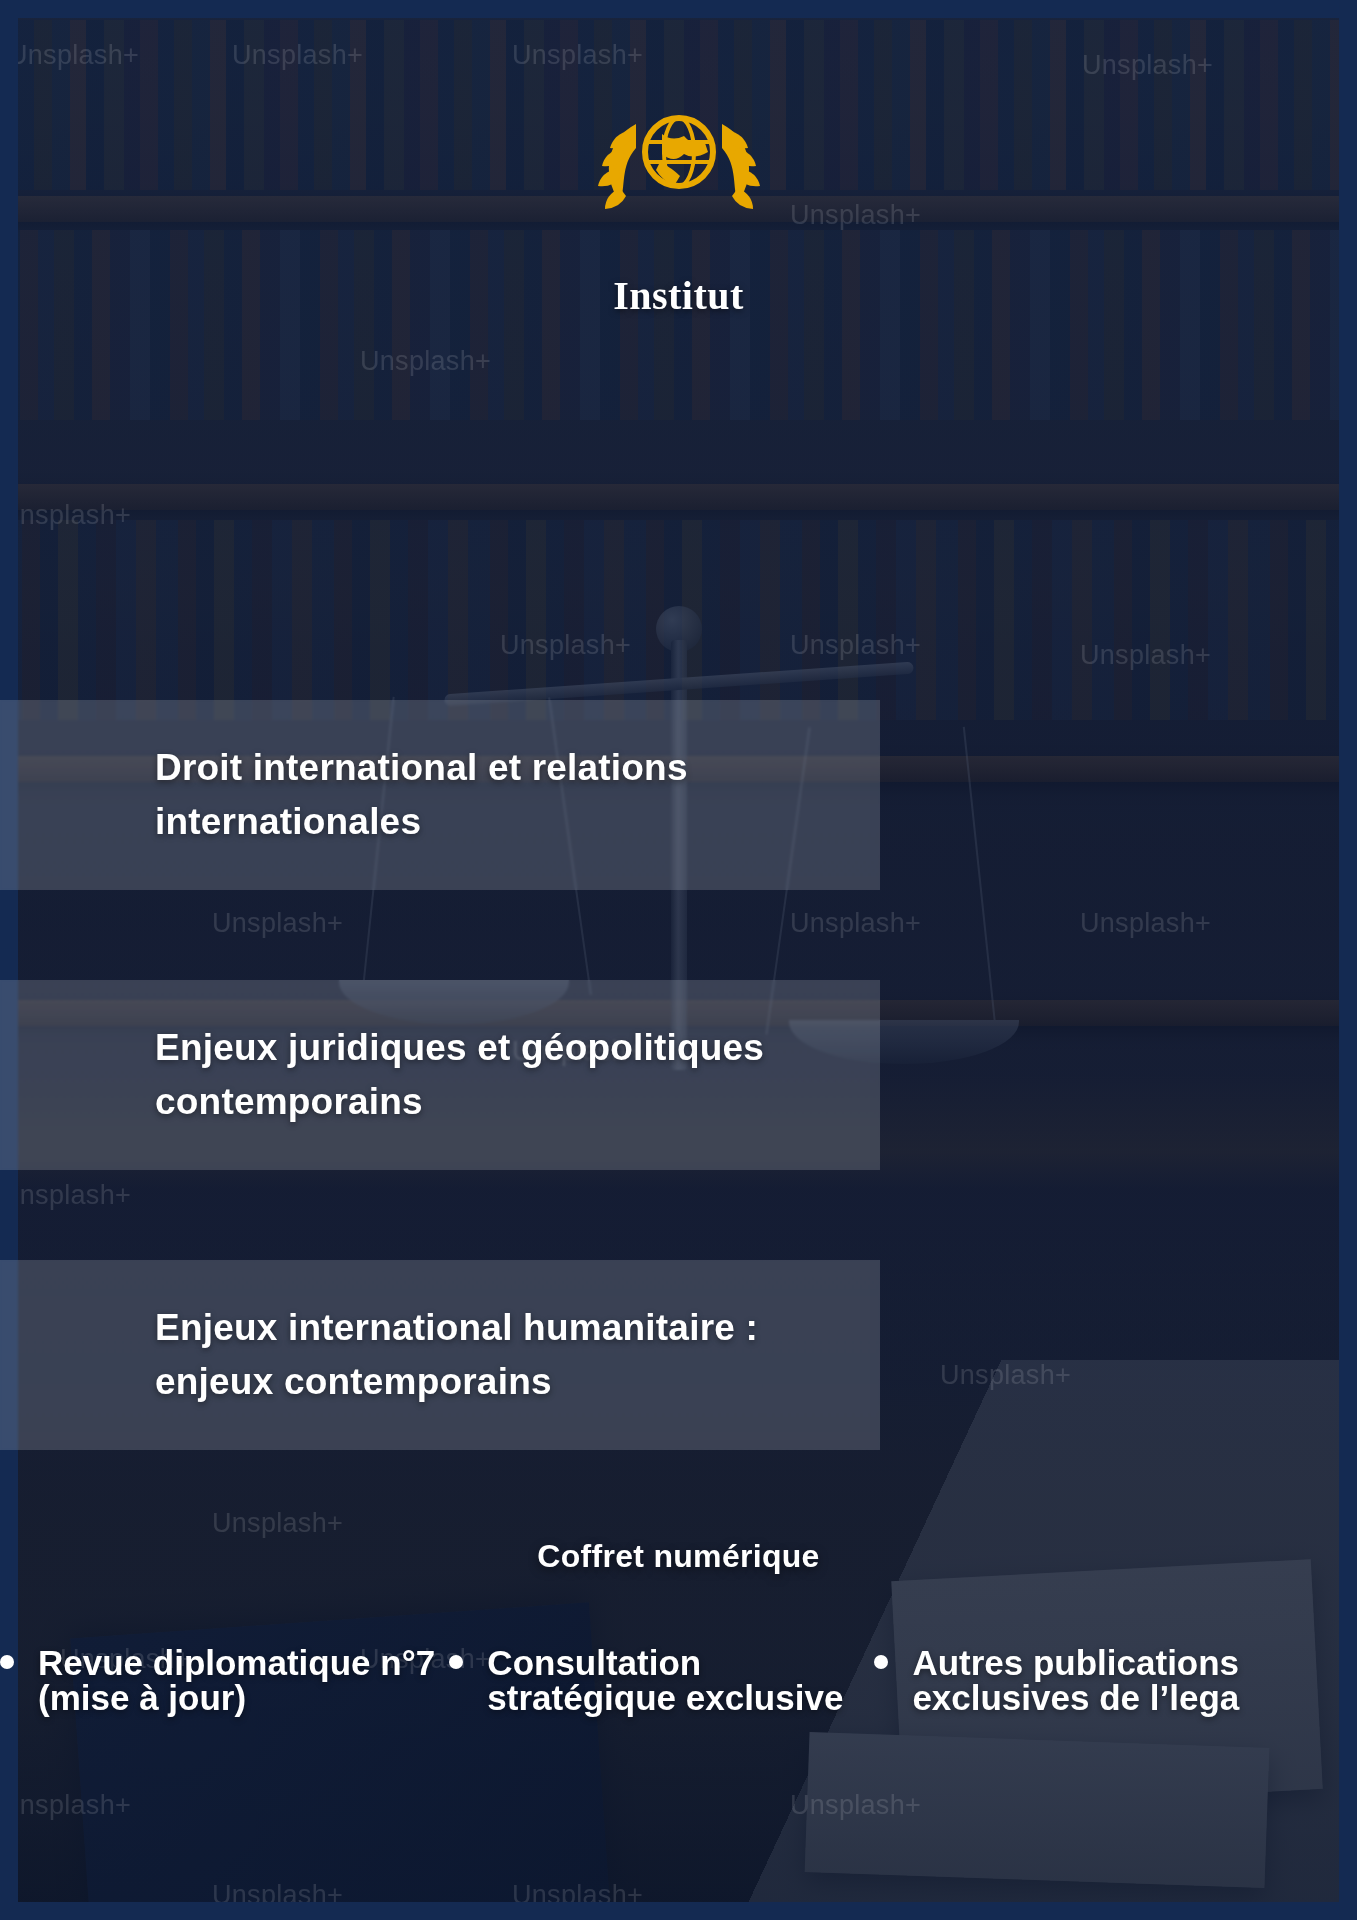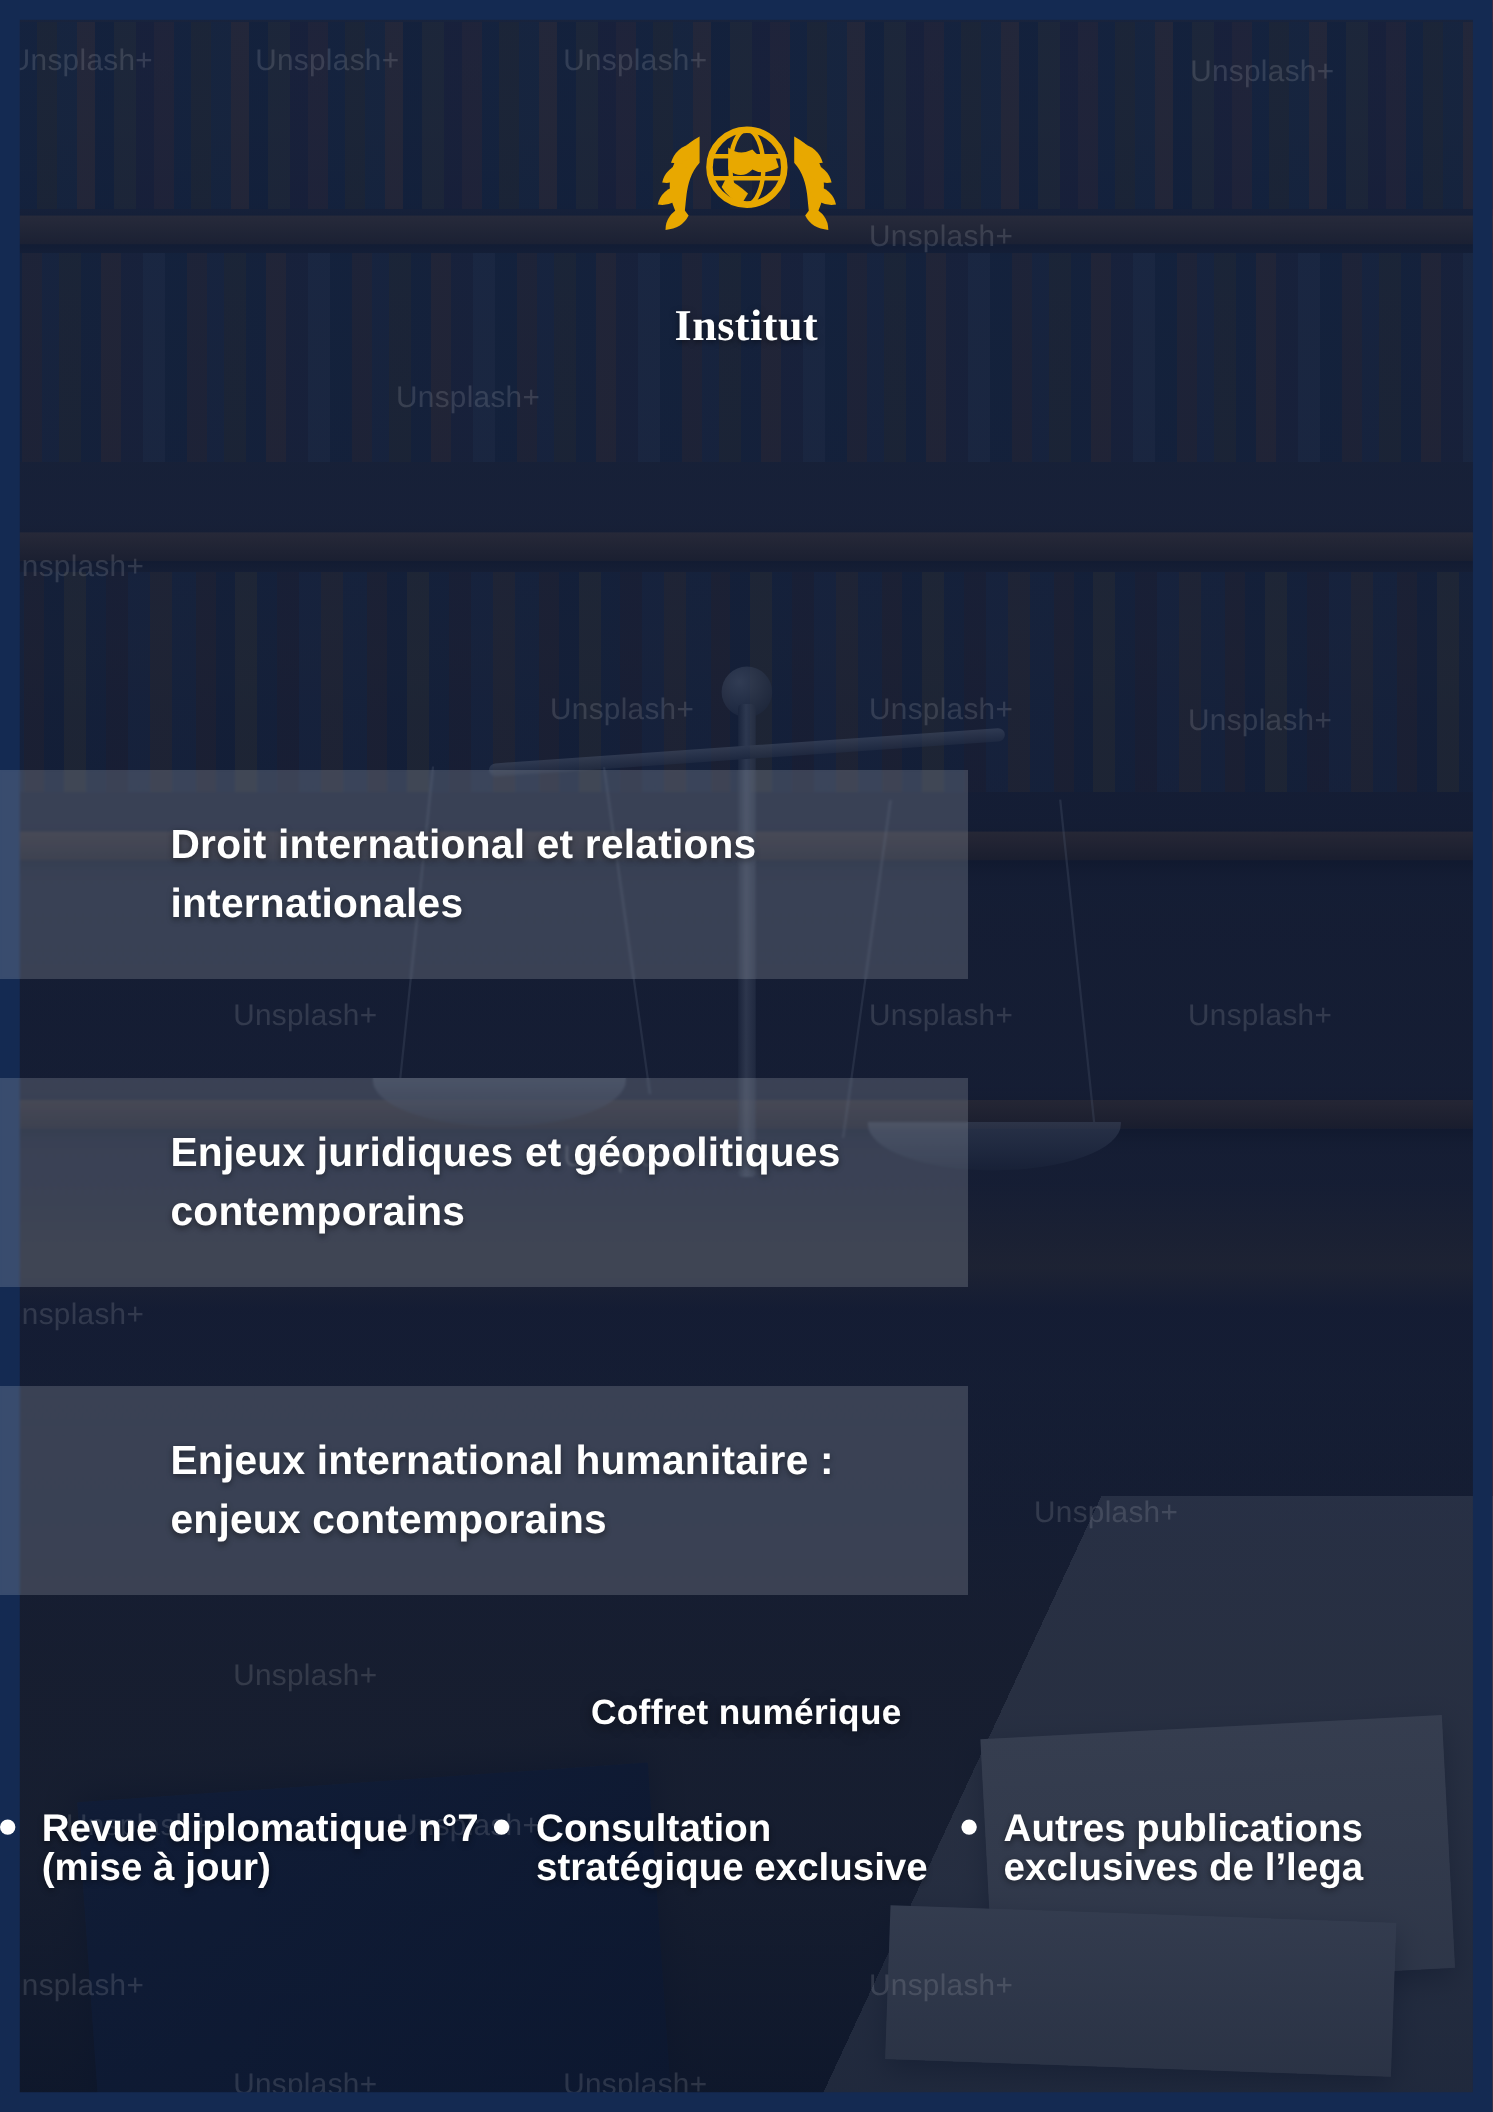--- a/index.html
+++ b/index.html
@@ -9,21 +9,21 @@
   }
   body {
     font-family: "Liberation Sans", sans-serif;
   }
 
   .poster {
     position: relative;
     width: 1357px;
     height: 1920px;
     overflow: hidden;
-    background: #ef4444;
+    background: #0c4a6e;
   }
 
   
   .bg {
     position: absolute;
     inset: 0;
     background:
       
       linear-gradient(to bottom, rgba(0,0,0,0) 60%, rgba(20,14,8,0.55) 78%, rgba(10,8,5,0.8) 100%),
       

